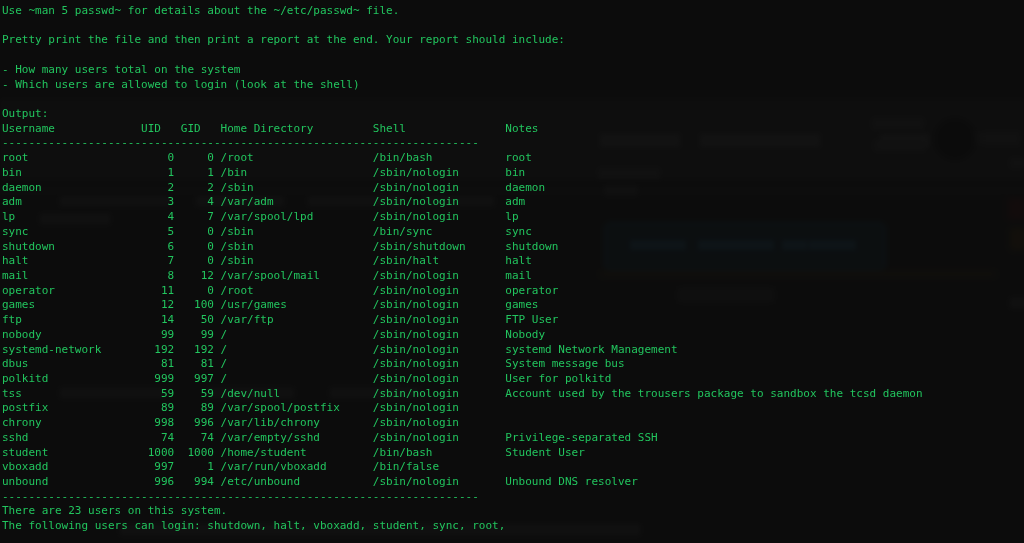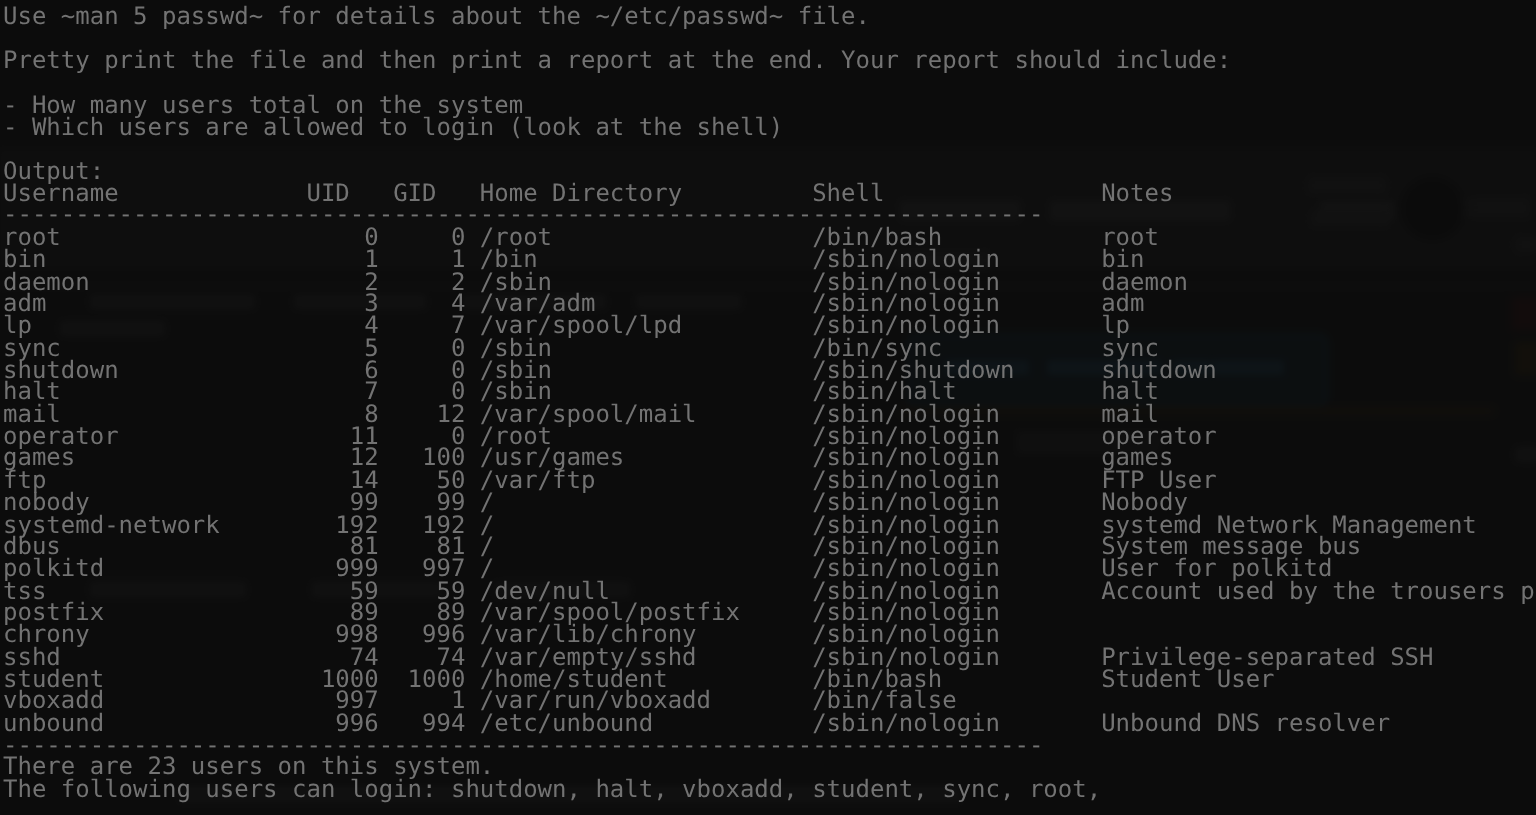--- a/index.html
+++ b/index.html
@@ -66,23 +66,23 @@
   
   #terminal {
     position: absolute;
     inset: 0;
     background: rgba(12,12,12,0.80);
     padding: 4px 0 0 2px;
     box-sizing: border-box;
   }
   #term-body {
     font-family: "DejaVu Sans Mono", "Liberation Mono", monospace;
-    font-size: 16px;
+    font-size: 11px;
     line-height: 14.72px;
-    color: #737373;
+    color: #22c55e;
     white-space: pre;
     letter-spacing: 0;
   }
   .line { white-space: pre; min-height: 14.72px; }
   .blank { min-height: 14.72px; }
 </style>
 </head>
 <body>
 
 <div id="screen">

